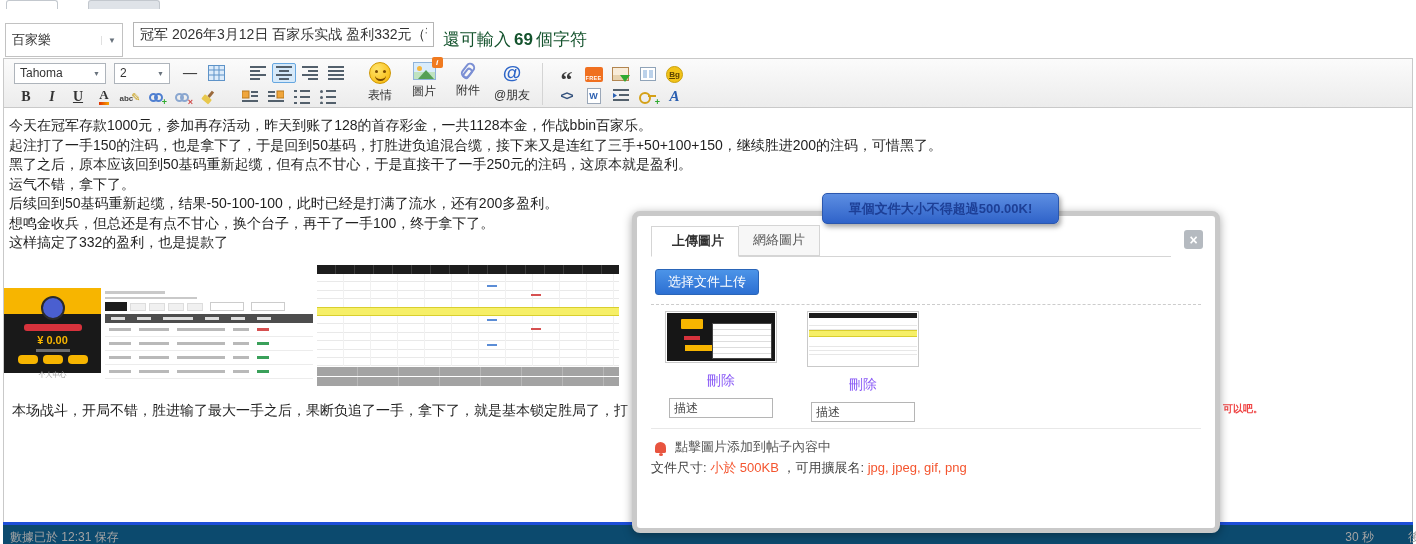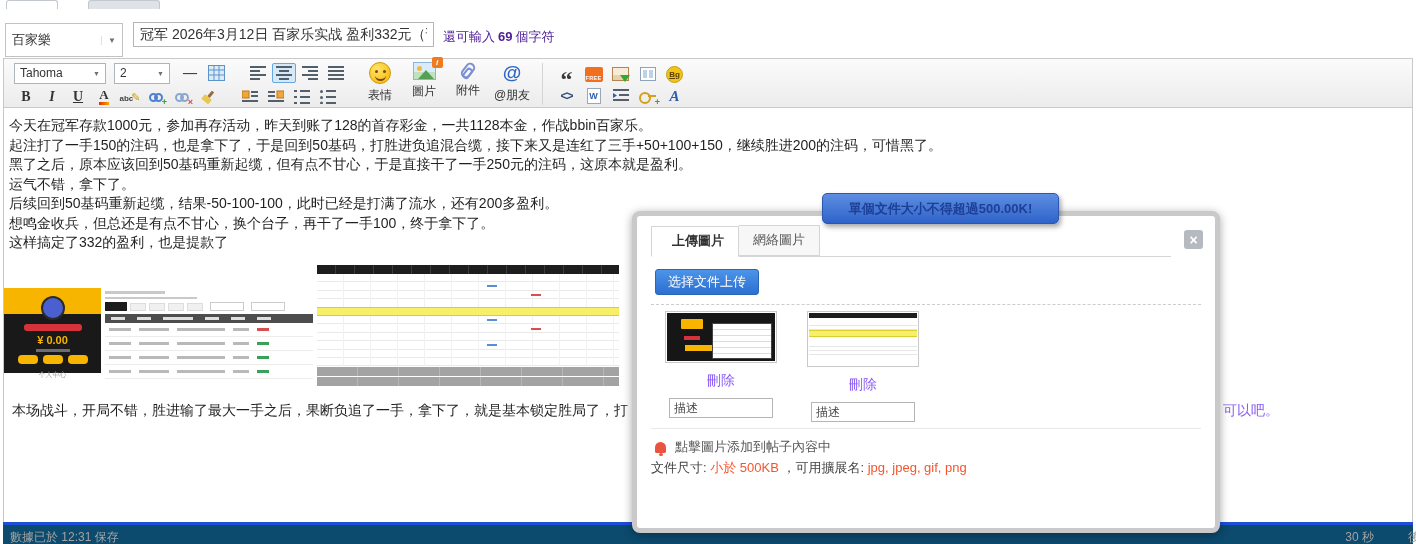--- a/index.html
+++ b/index.html
@@ -12,21 +12,21 @@
   #tabstub1 { left:6px; width:52px; background:#fff; }
   #tabstub2 { left:88px; width:72px; background:#dfe3e8; }
 
   
   .selectbox { position:absolute; height:24px; border:1px solid #c2c2c2; background:#fff; font-size:13px; color:#333;
     display:flex; align-items:center; padding:16px 6px;gap:15px; }
   .selectbox .caret { margin-left:auto; font-size:8px; color:#68727c; padding-left:6px; border-left:1px solid #e0e0e0; }
   #cat-select { left:5px; top:23px; width:118px; }
   #title-input { position:absolute; left:133px; top:22px; width:301px; height:25px; border:1px solid #b5b5b5;
     font-size:14px; color:#333; padding:0 6px; font-family:inherit; }
-  #chars-hint { position:absolute; left:443px; top:28px; font-size:13px; color:#4c1d95; }
+  #chars-hint { position:absolute; left:443px; top:28px; font-size:17px; color:#14532d; }
   #chars-hint b { padding:0 3px; }
 
   
   #toolbar { position:absolute; left:3px; top:58px; width:1410px; height:50px;
     background:linear-gradient(#fbfbfb,#ececec); border:1px solid #c9c9c9;
     display:flex; align-items:flex-start; padding:3px 10px; }
   .tb-left { display:flex; flex-direction:column; gap:2px; }
   .tb-row { display:flex; align-items:center; height:22px; gap:2px; }
   .tb { width:24px; height:20px; display:flex; align-items:center; justify-content:center; cursor:pointer; position:relative; }
   .tb.active { border:1px solid #66a7e0; background:#d6e9f9; border-radius:2px; }
@@ -131,21 +131,21 @@
   .s2-head { height:9px; background:#1d1d1d; background-image:repeating-linear-gradient(to right,transparent 0 18px,#3c3c3c 18px 19px); }
   .s2-rows { height:92px; position:relative;
     background-image:repeating-linear-gradient(to right,transparent 0 26px,#f1f1f1 26px 27px),
                      repeating-linear-gradient(to bottom,#fff 0 7.4px,#e9e9e9 7.4px 8.4px); }
   .s2-yellow { position:absolute; left:0; top:33px; width:100%; height:9px; background:#f6ef67; border-top:1px solid #d9cf2e; border-bottom:1px solid #d9cf2e; }
   .s2-rows .dot { position:absolute; width:10px; height:2px; }
   .s2-foot { height:9px; background:#a3a3a3; margin-top:1px; background-image:repeating-linear-gradient(to right,transparent 0 40px,#b8b8b8 40px 41px); }
 
   
   #closing-before { position:absolute; left:8px; top:294px; font-size:14px; color:#1f1f1f; white-space:nowrap; width:1390px; overflow:hidden; }
-  #closing-after { position:absolute; left:1219px; top:294px; font-size:14px; color:#8b5cf6; white-space:nowrap; }
+  #closing-after { position:absolute; left:1219px; top:294px; font-size:10px; color:#ef4444; white-space:nowrap;font-weight:bold; }
 
   
   #statusbar { position:absolute; left:3px; top:522px; width:1410px; height:22px; background:#0c4a6e; border-top:3px solid #1d4ed8; }
   #status-left { position:absolute; left:7px; top:4px; font-size:12px; color:#a3a3a3; }
   #status-right { position:absolute; right:39px; top:4px; font-size:12px; color:#a3a3a3; }
   #status-clip { position:absolute; left:1405px; top:4px; width:8px; overflow:hidden; font-size:12px; color:#a3a3a3; white-space:nowrap; }
 
   
   #modal { position:absolute; left:632px; top:211px; width:588px; height:322px; background:#fff;
     border:5px solid #c9c9c9; border-radius:8px; box-shadow:0 2px 10px rgba(0,0,0,.35); z-index:10; }

